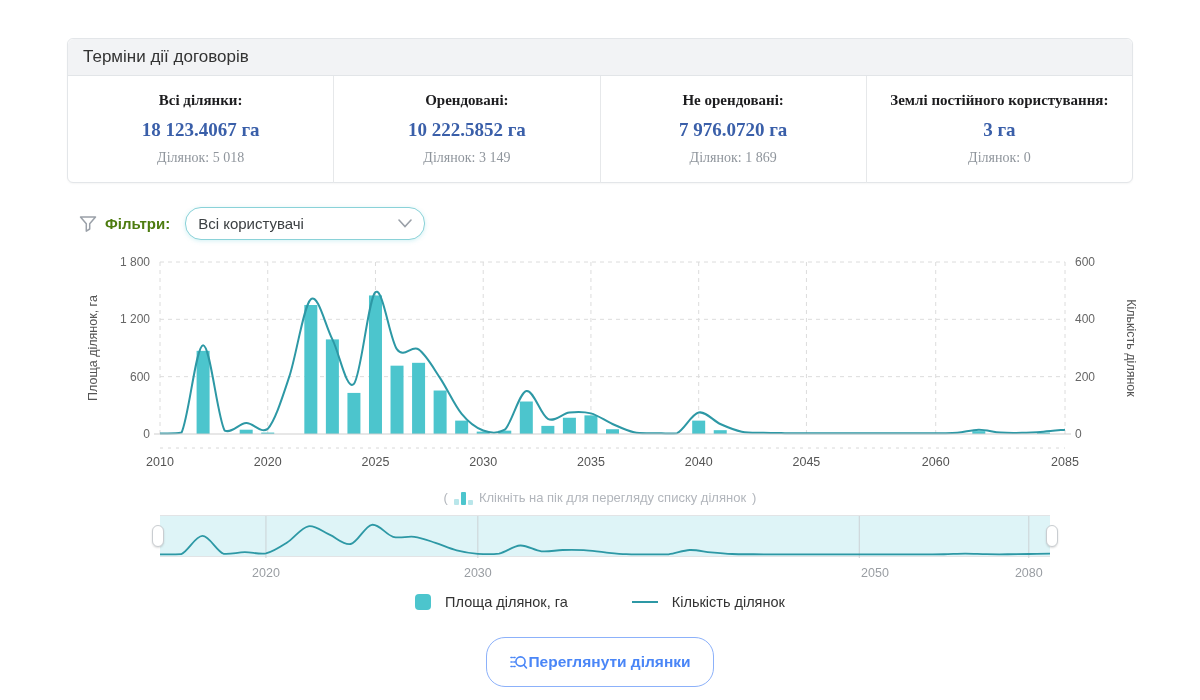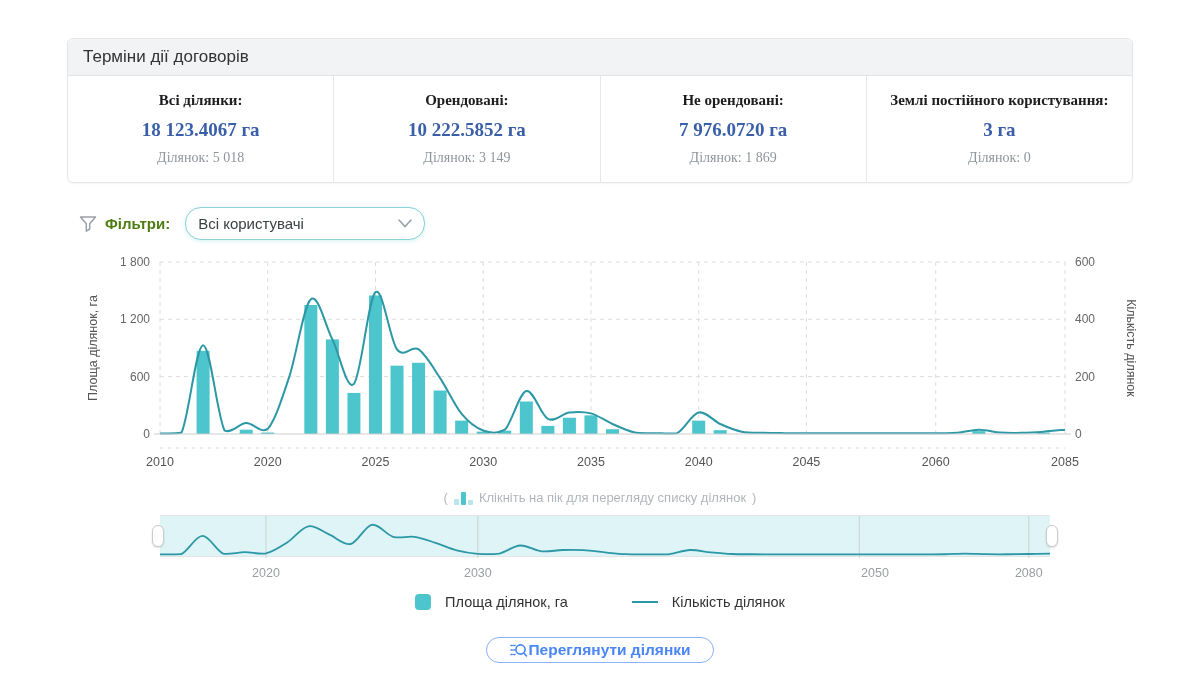--- a/index.html
+++ b/index.html
@@ -47,21 +47,21 @@
   
   #legend { left:0; top:594px; width:1200px; display:flex; justify-content:center;
     align-items:center; gap:14px; font-size:14.5px; color:#333; }
   #legend-swatch { width:16px; height:16px; background:#4cc5cd; border-radius:4px; }
   #legend-line { width:26px; height:0; border-top:2px solid #2d98a5; }
   .legend-gap { width:36px; }
 
   
   #view-parcels-button { left:0; top:637px; width:1200px; display:flex; justify-content:center; }
   #view-parcels-button button { display:flex; align-items:center; gap:0;
-    height:26px; padding:0 22px; background:#fff; border:1.5px solid #8cb1fa;
+    height:50px; padding:0 22px; background:#fff; border:1.5px solid #8cb1fa;
     border-radius:19px; color:#4a86f7; font-size:15.5px; font-weight:bold;
     font-family:"Liberation Sans", sans-serif; cursor:pointer; }
 </style>
 </head>
 <body>
 
 <div class="abs" id="stats-card">
   <div id="card-header">Терміни дії договорів</div>
   <div id="stats-row">
     <div class="stat-col">

